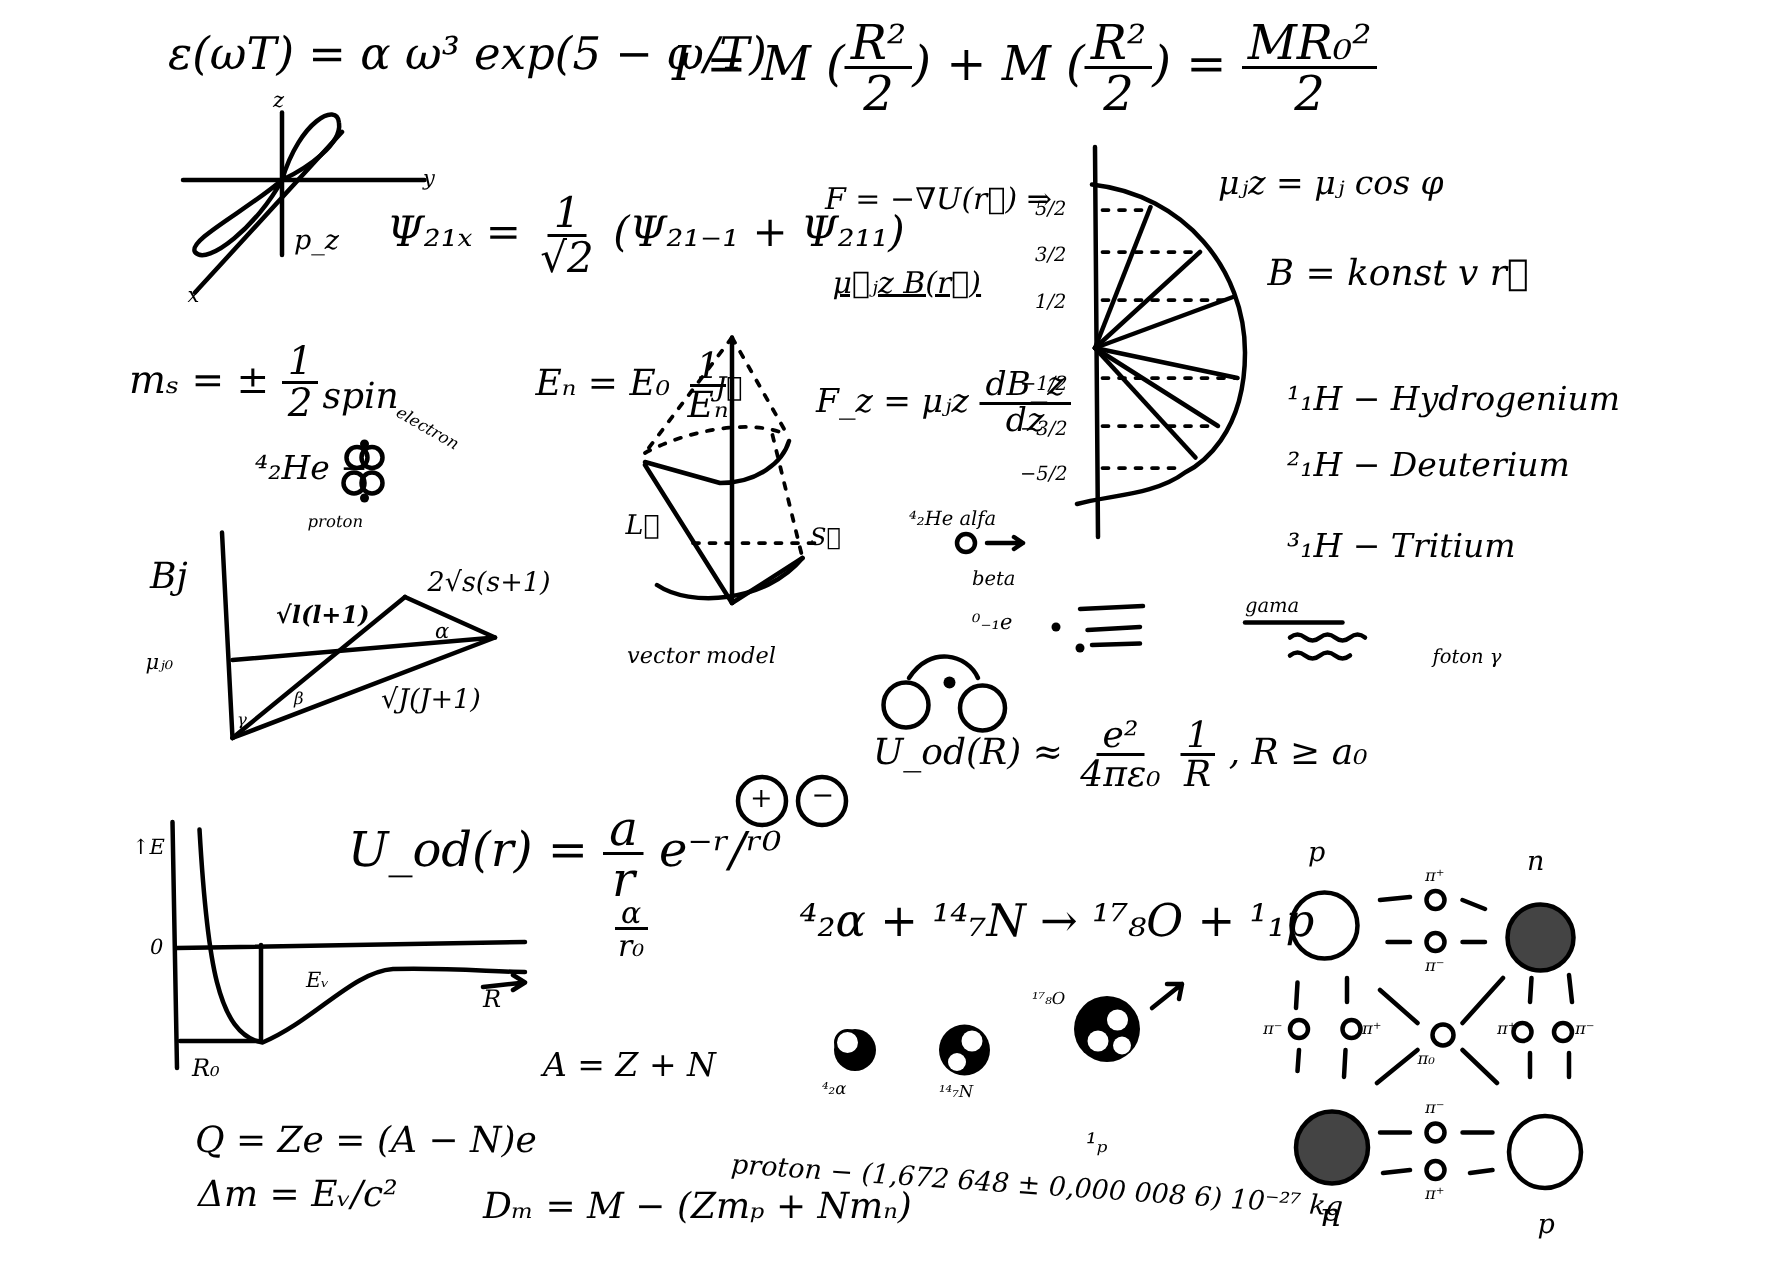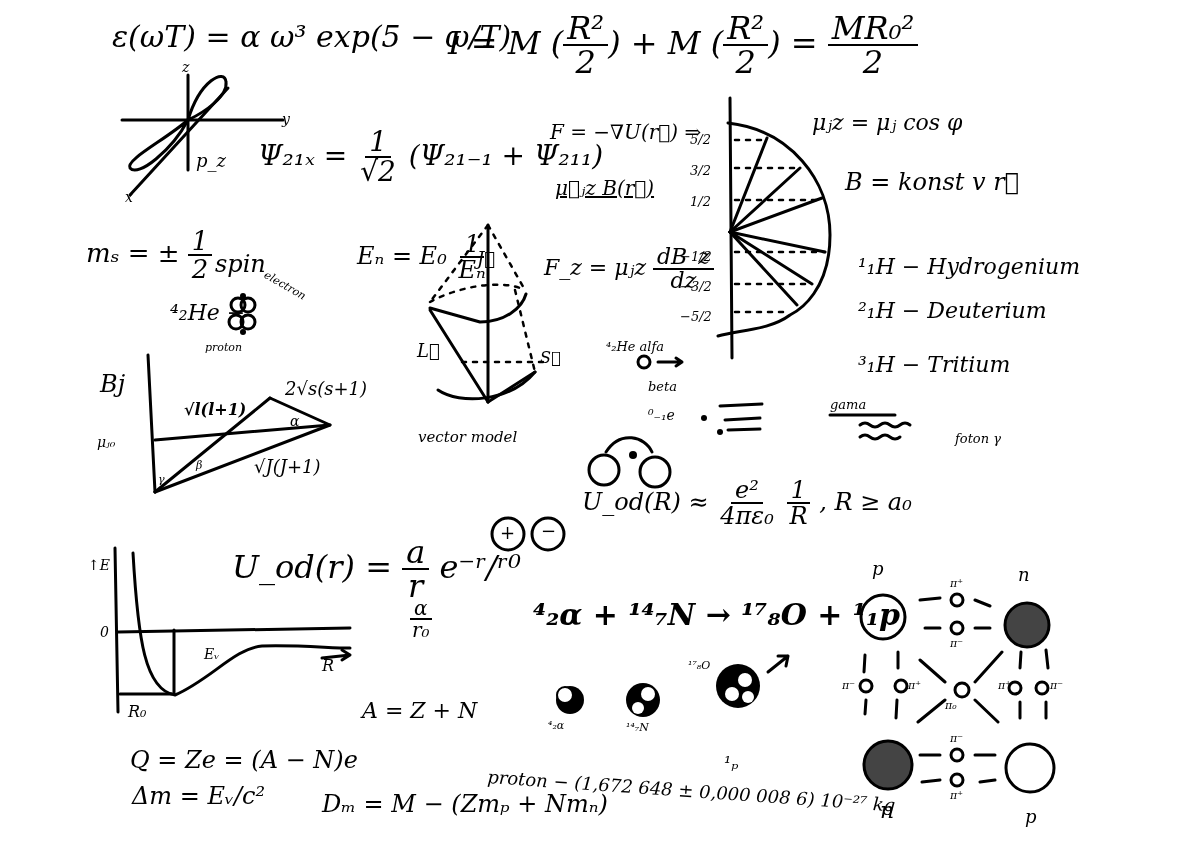--- a/index.html
+++ b/index.html
@@ -264,21 +264,21 @@
 <div class="hw" style="left:322px;top:658px;font-size:16px;">R</div>
 <div class="hw" style="left:128px;top:704px;font-size:16px;">R₀</div>
 
 <div class="hw" style="left:408px;top:598px;font-size:20px;">
   <span class="frac">
       <span class="num">α</span>
       <span class="den">r₀</span>
     </span>
 </div>
 
-<div class="hw" style="left:533px;top:600px;font-size:30px;font-weight:bold;">⁴₂α + ¹⁴₇N → ¹⁷₈O + ¹₁p</div>
+<div class="hw" style="left:533px;top:600px;font-size:30px;">⁴₂α + ¹⁴₇N → ¹⁷₈O + ¹₁p</div>
 
 <div class="hw" style="left:548px;top:720px;font-size:11px;">⁴₂α</div>
 <div class="hw" style="left:626px;top:722px;font-size:11px;">¹⁴₇N</div>
 <div class="hw" style="left:688px;top:660px;font-size:11px;">¹⁷₈O</div>
 
 <div class="hw" style="left:362px;top:700px;font-size:22px;">A = Z + N</div>
 <div class="hw" style="left:130px;top:748px;font-size:24px;">Q = Ze = (A − N)e</div>
 <div class="hw" style="left:132px;top:784px;font-size:24px;">Δm = Eᵥ/c²</div>
 <div class="hw" style="left:322px;top:792px;font-size:24px;">Dₘ = M − (Zmₚ + Nmₙ)</div>
 <div class="hw" style="left:488px;top:768px;font-size:18px;transform:rotate(4deg);transform-origin:left top;">proton − (1,672 648 ± 0,000 008 6) 10⁻²⁷ kg</div>

